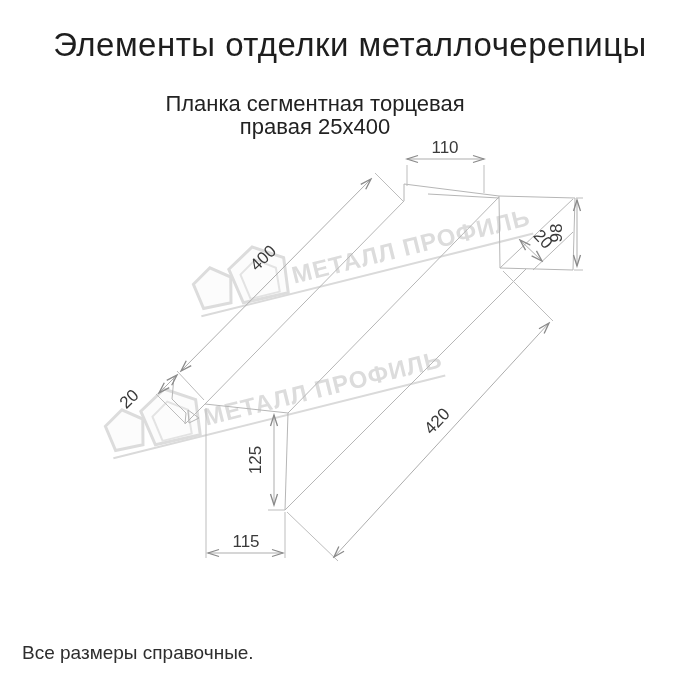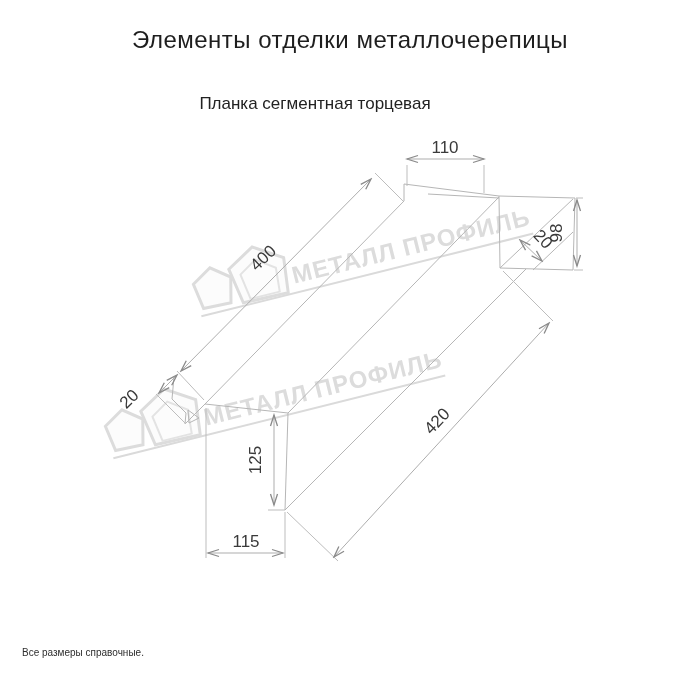--- a/index.html
+++ b/index.html
@@ -1,42 +1,43 @@
 <!DOCTYPE html>
 <html><head>
 <meta charset="utf-8">
 <style>
   html,body{margin:0;padding:0;background:#fff;}
   #page{position:relative;width:700px;height:700px;background:#ffffff;overflow:hidden;
         font-family:"Liberation Sans", sans-serif;}
   .title{position:absolute;left:0;top:26px;width:700px;text-align:center;
-         font-size:24px;color:#1e1e1e;letter-spacing:.5px;}
+         font-size:33px;color:#1e1e1e;letter-spacing:.5px;}
   .subtitle{position:absolute;left:0;top:92px;width:630px;text-align:center;
-            font-size:17px;color:#222;line-height:23px;}
+            font-size:22px;color:#222;line-height:23px;}
   svg{position:absolute;left:0;top:0;}
-  .footer{position:absolute;left:22px;top:644px;font-size:10px;color:#2e2e2e;line-height:18px;text-align:center;}
+  .footer{position:absolute;left:22px;top:644px;font-size:19px;color:#2e2e2e;line-height:18px;text-align:center;}
   .pline{stroke:#b6b6b6;stroke-width:1;fill:none;}
   .dline{stroke:#adadad;stroke-width:1;fill:none;}
   .ext{stroke:#bdbdbd;stroke-width:1;fill:none;}
   .dimtxt{font-size:17px;fill:#3a3a3a;font-family:"Liberation Sans",sans-serif;}
   .wm-text{font-size:24px;font-weight:bold;fill:#dcdcdc;letter-spacing:1px;
            font-family:"Liberation Sans",sans-serif;}
   .wm-shape{stroke:#dcdcdc;stroke-width:3;fill:#fbfbfb;fill-opacity:.85;}
   .wm-shape-inner{stroke:#e3e3e3;stroke-width:2;fill:none;}
   .wm-line{stroke:#dadada;stroke-width:2;}
 </style>
 </head>
 <body>
 
 <div id="page">
 
   <div class="title">Элементы отделки металлочерепицы</div>
 
   <div class="subtitle">
     <div>Планка сегментная торцевая</div>
+    <div>правая 25х400</div>
   </div>
 
   <svg width="700" height="700" viewBox="0 0 700 700">
     <defs>
       <marker id="arr" viewBox="-12 -5 14 10" refX="0" refY="0" markerWidth="14" markerHeight="10" orient="auto-start-reverse" markerUnits="userSpaceOnUse">
         <path d="M-11,-3.5 L0,0 L-11,3.5" fill="none" stroke="#8a8a8a" stroke-width="1.3"></path>
       </marker>
     </defs>
 
     <g transform="translate(206,310) rotate(-14)">

